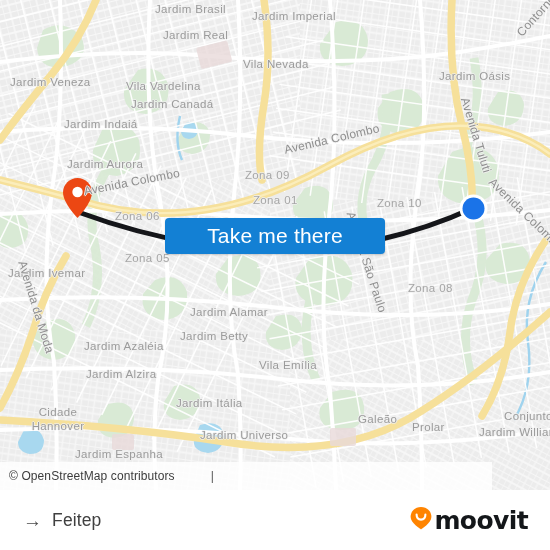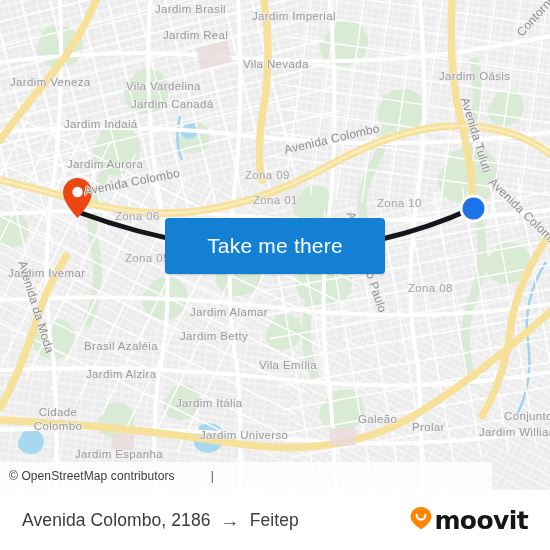--- a/index.html
+++ b/index.html
@@ -35,21 +35,21 @@
   .lbl.two-line{white-space:normal;text-align:center;line-height:14px;}
   .lbl.road{color:#8f8f8f;font-size:12px;letter-spacing:.2px;}
 
   
   .route-svg{position:absolute;left:0;top:0;width:550px;height:490px;}
   .marker-origin{position:absolute;left:63px;top:178px;width:29px;height:40px;}
   .marker-dest{position:absolute;left:459px;top:194px;width:29px;height:29px;}
 
   
   .cta{
-    position:absolute;left:165px;top:218px;width:220px;height:56px;
+    position:absolute;left:165px;top:218px;width:220px;height:36px;
     background:#1380d4;border:none;border-radius:4px;
     color:#fff;font-size:21px;letter-spacing:.2px;
     font-family:"Liberation Sans","DejaVu Sans",sans-serif;
     display:flex;align-items:center;justify-content:center;
     cursor:pointer;box-shadow:0 1px 2px rgba(0,0,0,.18);
   }
 
   
   .attrib{
     position:absolute;left:0;top:462px;width:492px;height:28px;
@@ -235,60 +235,59 @@
         <div class="lbl " style="left: 243px; top: 58px;">Vila Nevada</div>
         <div class="lbl " style="left: 439px; top: 70px;">Jardim Oásis</div>
         <div class="lbl " style="left: 10px; top: 76px;">Jardim Veneza</div>
         <div class="lbl " style="left: 110px; top: 80px; margin-left: 16px;">Vila Vardelina</div>
         <div class="lbl " style="left: 131px; top: 98px;">Jardim Canadá</div>
         <div class="lbl " style="left: 64px; top: 118px;">Jardim Indaiá</div>
         <div class="lbl " style="left: 26px; top: 158px; margin-left: 41px;">Jardim Aurora</div>
         <div class="lbl " style="left: 8px; top: 267px;">Jardim Ivemar</div>
         <div class="lbl " style="left: 190px; top: 306px;">Jardim Alamar</div>
         <div class="lbl " style="left: 180px; top: 330px;">Jardim Betty</div>
-        <div class="lbl " style="left: 84px; top: 340px;">Brasil Azaléia</div>
+        <div class="lbl " style="left: 84px; top: 340px;">Jardim Azaléia</div>
         <div class="lbl " style="left: 259px; top: 359px;">Vila Emília</div>
         <div class="lbl " style="left: 86px; top: 368px;">Jardim Alzira</div>
         <div class="lbl " style="left: 176px; top: 397px;">Jardim Itália</div>
         <div class="lbl " style="left: 358px; top: 413px;">Galeão</div>
         <div class="lbl " style="left: 412px; top: 421px;">Prolar</div>
         <div class="lbl " style="left: 504px; top: 410px;">Conjunto</div>
         <div class="lbl " style="left: 479px; top: 426px;">Jardim William</div>
         <div class="lbl " style="left: 200px; top: 429px;">Jardim Universo</div>
         <div class="lbl " style="left: 75px; top: 448px;">Jardim Espanha</div>
         <div class="lbl zona" style="left: 408px; top: 282px;">Zona 08</div>
         <div class="lbl zona" style="left: 245px; top: 169px;">Zona 09</div>
         <div class="lbl zona" style="left: 253px; top: 194px;">Zona 01</div>
         <div class="lbl zona" style="left: 377px; top: 197px;">Zona 10</div>
         <div class="lbl zona" style="left: 115px; top: 210px;">Zona 06</div>
         <div class="lbl zona" style="left: 125px; top: 252px;">Zona 05</div>
         <div class="lbl two-line" style="left: 20px; top: 405px; width: 76px;">
           <div>Cidade</div>
-          <div>Colombo</div>
+          <div>Hannover</div>
         </div>
         <div class="lbl road" style="left: 283px; top: 132px; transform: rotate(-13deg);">Avenida Colombo</div>
         <div class="lbl road" style="left: 83px; top: 175px; transform: rotate(-11deg);">Avenida Colombo</div>
         <div class="lbl road" style="left: 477px; top: 207px; transform: rotate(44deg);">Avenida Colombo</div>
         <div class="lbl road" style="left: 437px; top: 128px; transform: rotate(73deg);">Avenida Tuluti</div>
         <div class="lbl road" style="left: 314px; top: 255px; transform: rotate(72deg);">Avenida São Paulo</div>
         <div class="lbl road" style="left: -12px; top: 300px; transform: rotate(73deg);">Avenida da Moda</div>
         <div class="lbl road" style="left: 505px; top: -4px; transform: rotate(-48deg);">Contorno Norte</div>
       </div>
 
     <button class="cta">Take me there</button>
 
     <div class="attrib">
       <span>© OpenStreetMap contributors</span>
       <span class="sep">|</span>
     </div>
   </div>
 
   <div class="footer">
     <div class="trip">
-      <span>Avenida Colombo, 2186</span>
       <span class="arrow">→</span>
       <span class="to">Feitep</span>
     </div>
     <div class="brand">
       <span>
         <svg width="22" height="24" viewBox="0 0 22 24" xmlns="http://www.w3.org/2000/svg">
           <path d="M11 1 C5 1 0.6 5.4 0.6 11 C0.6 17 11 23.4 11 23.4 C11 23.4 21.4 17 21.4 11 C21.4 5.4 17 1 11 1 Z" fill="#ff8400"></path>
           <path d="M6.6 8.6 q0 5 4.4 5 q4.4 0 4.4 -5" fill="none" stroke="#ffffff" stroke-width="2.1" stroke-linecap="round"></path>
         </svg>
       </span>

